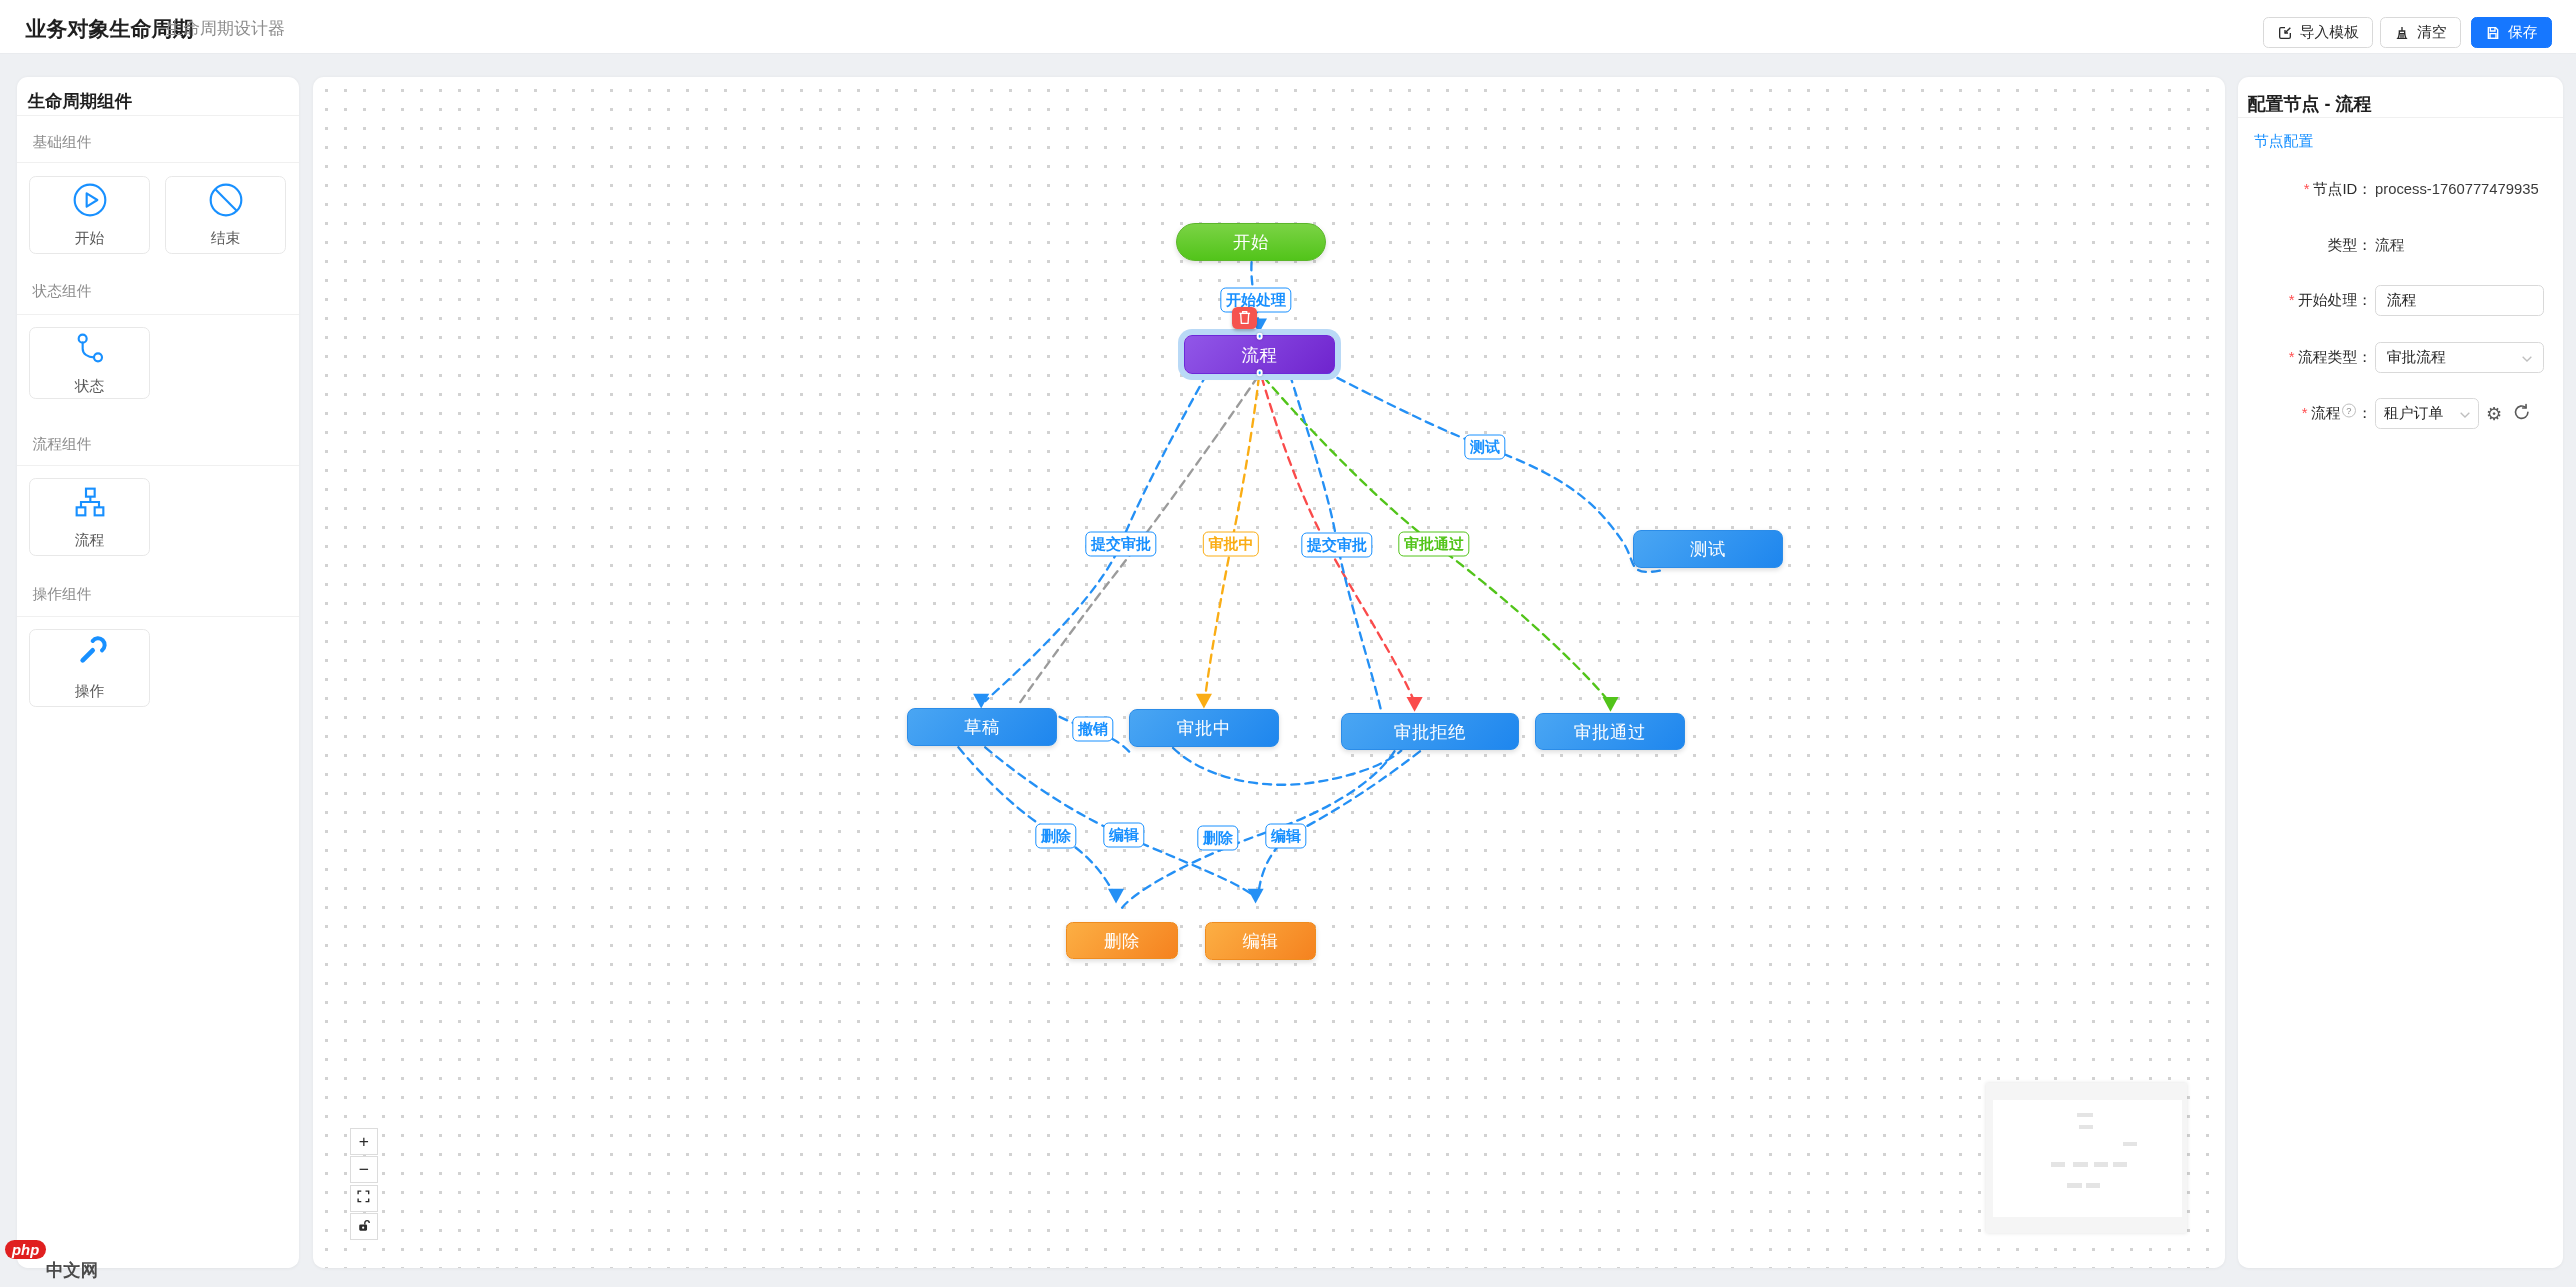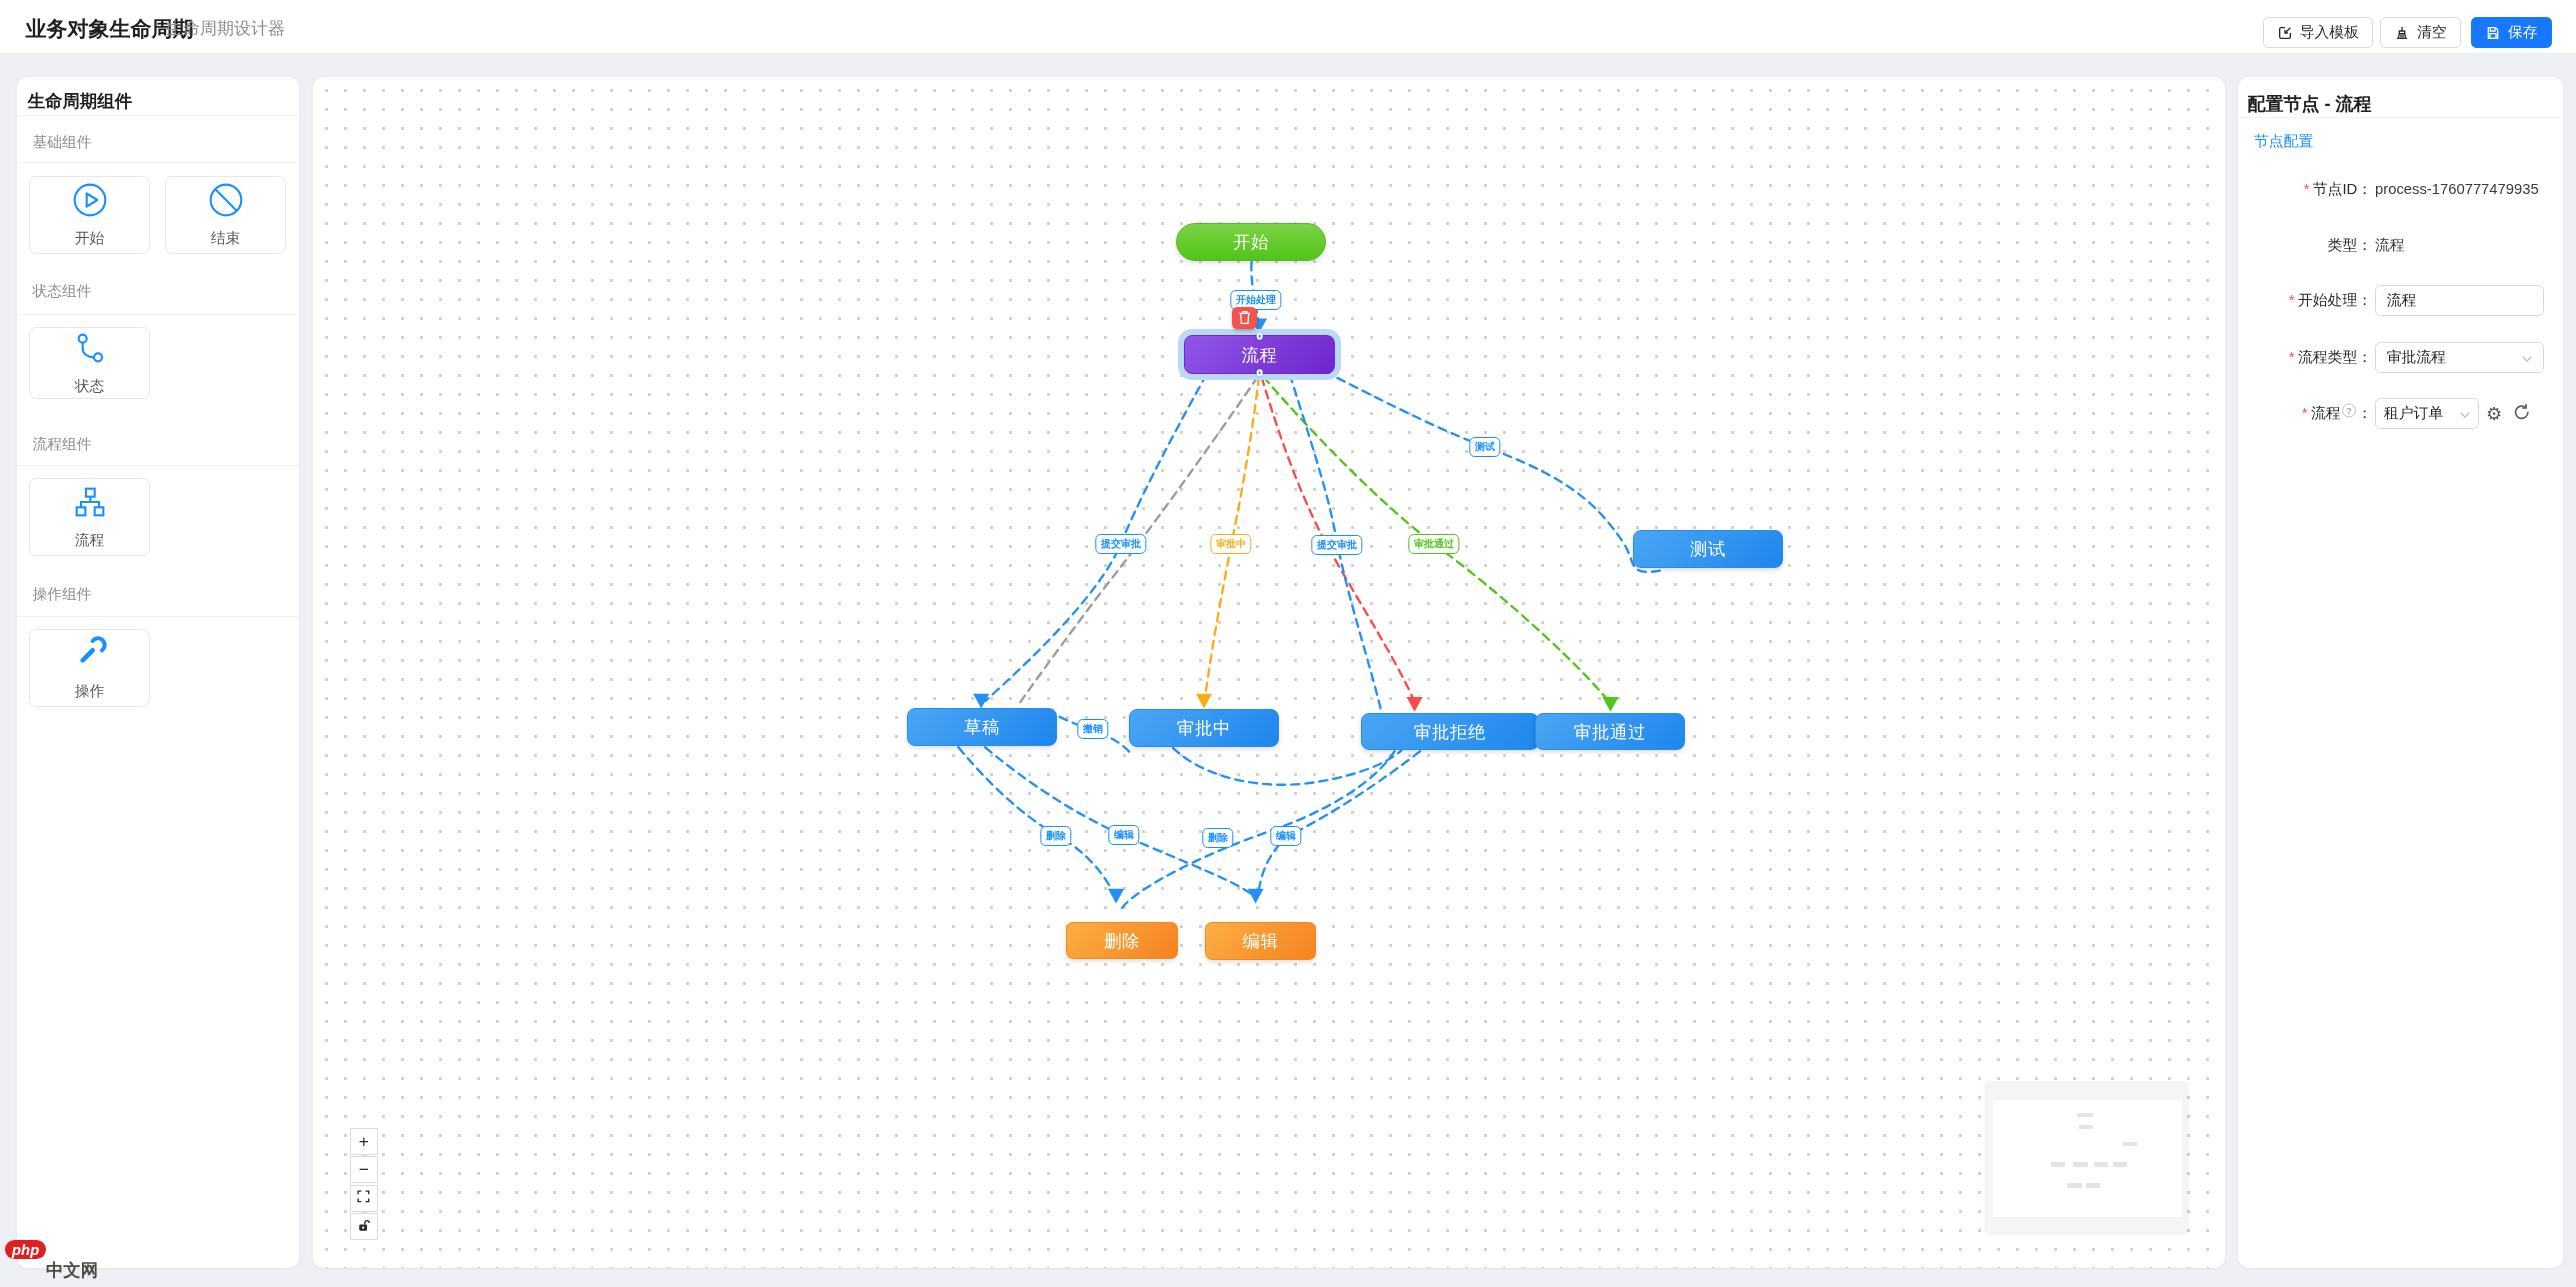--- a/index.html
+++ b/index.html
@@ -43,21 +43,21 @@
   .node.purple { background:linear-gradient(135deg,#9157e8,#6f24ce); border:1.3px solid #6d28d9; border-radius:8px; }
   .node.blue { background:linear-gradient(135deg,#4aa6f3,#1e86ee); border:1.3px solid #2b8ce8; border-radius:8px; }
   .node.orange { background:linear-gradient(135deg,#fcaf44,#f5821f); border:1.3px solid #ef8c1f; border-radius:6.7px; }
   .node.selected { box-shadow:0 0 0 6px #b9d9f6, 0 2px 5.4px rgba(0,0,0,.18); }
   .port { position:absolute; left:50%; width:6.7px; height:6.7px; background:#1890ff;
     border:2.7px solid #fff; border-radius:50%; box-shadow:0 0 2.7px rgba(0,0,0,.25); z-index:4; }
   .port.top { top:0; transform:translate(-50%,-50%); }
   .port.bottom { bottom:0; transform:translate(-50%,50%); }
   .edge-label { position:absolute; transform:translate(-50%,-50%); z-index:2; background:#fff;
     border:1.7px solid currentColor; border-radius:5.4px; padding:2px 4.7px;
-    font-size:10px; font-weight:700; white-space:nowrap; }
+    font-size:15px; font-weight:700; white-space:nowrap; }
   .del-btn { position:absolute; left:919px; top:230px; width:25px; height:22px; background:#f5534e;
     border-radius:5.4px; z-index:6; display:flex; align-items:center; justify-content:center;
     box-shadow:0 1.3px 3.4px rgba(0,0,0,.25); cursor:pointer; }
 
   
   .zoom-bar { position:absolute; left:37px; top:1051px; z-index:7; display:flex; flex-direction:column; gap:1.3px; }
   .z-btn { width:27.5px; height:27px; background:#fff; border:0.7px solid #dcdcdc;
     display:flex; align-items:center; justify-content:center; font-size:17.4px; color:#2b2b2b; cursor:pointer; }
 
   
@@ -235,21 +235,21 @@
       <span class="edge-label" style="left: 743px; top: 759px; color: rgb(24, 144, 255);">删除</span>
       <span class="edge-label" style="left: 811px; top: 758px; color: rgb(24, 144, 255);">编辑</span>
       <span class="edge-label" style="left: 905px; top: 761px; color: rgb(24, 144, 255);">删除</span>
       <span class="edge-label" style="left: 973px; top: 759px; color: rgb(24, 144, 255);">编辑</span>
     </div>
   <div id="nodes-layer">
       <div class="node green" style="left: 863px; top: 146px; width: 150px; height: 38px;">开始</div>
       <div class="node purple selected" style="left: 871px; top: 258px; width: 151px; height: 39px;">流程<span class="port top"></span><span class="port bottom"></span></div>
       <div class="node blue" style="left: 594px; top: 631px; width: 150px; height: 38px;">草稿</div>
       <div class="node blue" style="left: 816px; top: 632px; width: 150px; height: 38px;">审批中</div>
-      <div class="node blue" style="left: 1028px; top: 636px; width: 178px; height: 37px; margin-left: 20px;">审批拒绝</div>
+      <div class="node blue" style="left: 1028px; top: 636px; width: 178px; height: 37px;">审批拒绝</div>
       <div class="node blue" style="left: 1222px; top: 636px; width: 150px; height: 37px;">审批通过</div>
       <div class="node blue" style="left: 1320px; top: 453px; width: 150px; height: 38px;">测试</div>
       <div class="node orange" style="left: 753px; top: 845px; width: 112px; height: 37px;">删除</div>
       <div class="node orange" style="left: 892px; top: 845px; width: 111px; height: 38px;">编辑</div>
     </div>
 
   <div class="del-btn">
     <span>
       <svg width="13.4" height="14.8" viewBox="0 0 20 22" fill="none" stroke="#fff" stroke-width="2">
         <path d="M2,5 H18"></path>

